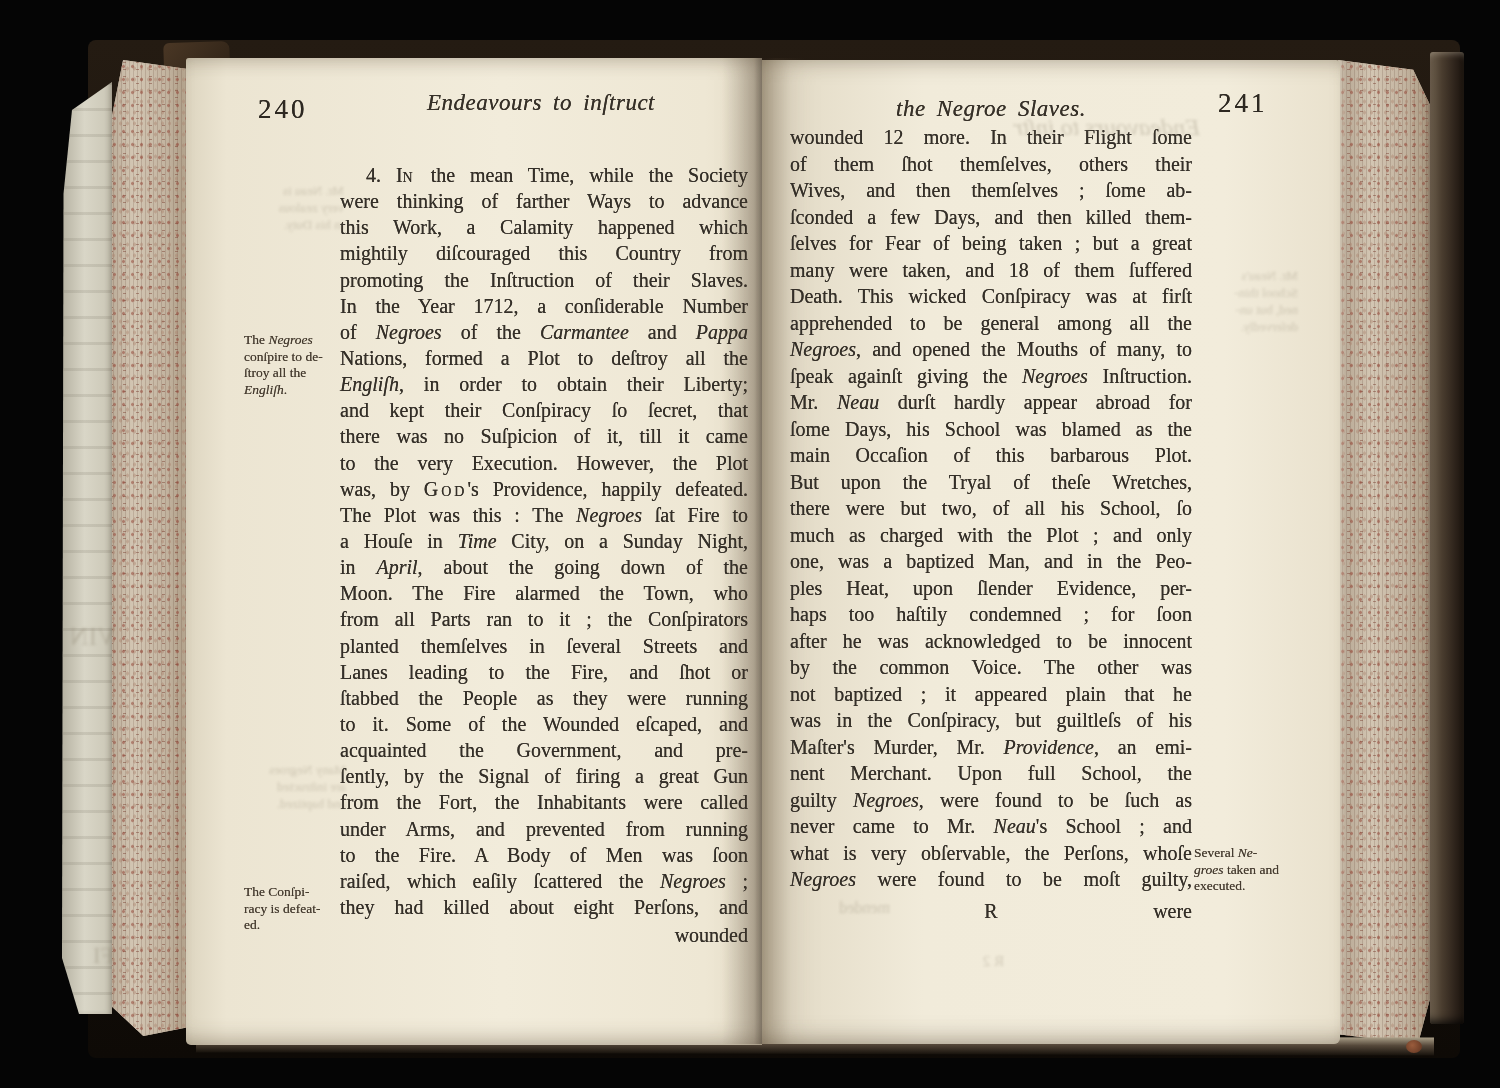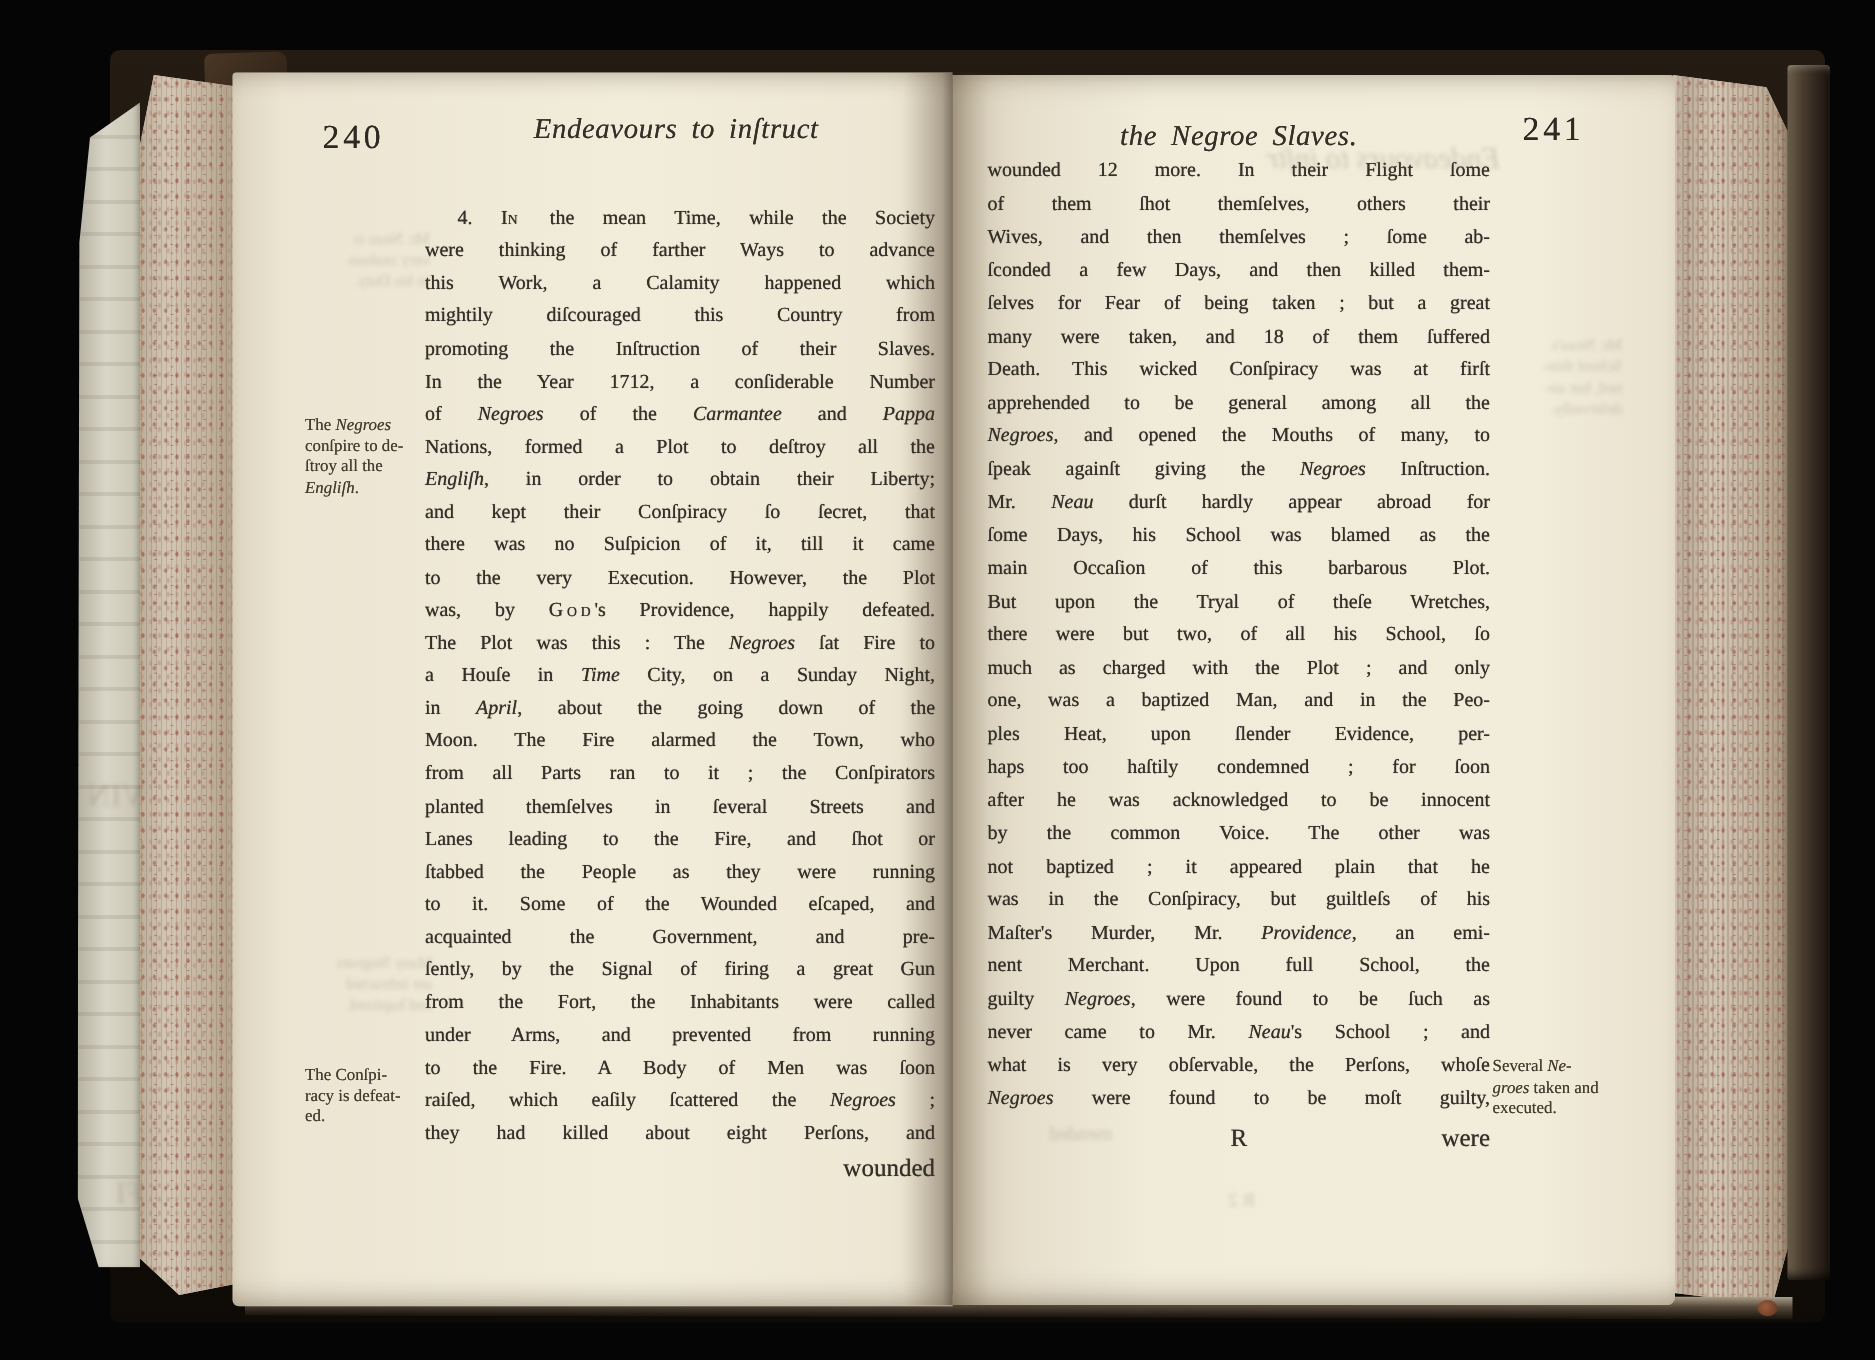--- a/index.html
+++ b/index.html
@@ -57,21 +57,21 @@
         background:linear-gradient(90deg,#c9bfa8 0%,#e4dcc8 5%,#f1ebda 28%,#f2ecdb 80%,#e9e1cd 100%);
         box-shadow:inset 0 16px 20px -16px rgba(90,75,55,.4), inset 0 -18px 22px -16px rgba(90,75,55,.5),
                    inset 34px 0 46px -30px rgba(80,60,40,.5);}
   .gutter{position:absolute;left:722px;top:58px;width:84px;height:986px;pointer-events:none;
         background:linear-gradient(90deg,rgba(0,0,0,0) 0%,rgba(70,55,40,.25) 38%,rgba(38,28,20,.5) 51%,rgba(70,55,40,.22) 64%,rgba(0,0,0,0) 100%);}
 
   
   .pgnum{position:absolute;font-size:27px;letter-spacing:3px;color:#2e2922;text-shadow:0 0 .5px currentColor;}
   .rhead{position:absolute;font-style:italic;font-size:23px;text-align:center;color:#363028;
          text-shadow:0 0 .5px currentColor;letter-spacing:.5px;word-spacing:5px;}
-  .body{position:absolute;font-size:16px;color:#342f28;text-shadow:0 0 .55px rgba(52,47,40,.9);}
+  .body{position:absolute;font-size:20px;color:#342f28;text-shadow:0 0 .55px rgba(52,47,40,.9);}
   .tline{height:26.15px;line-height:26.15px;text-align:justify;text-align-last:justify;white-space:nowrap;}
   .body-right .tline{height:26.5px;line-height:26.5px;}
   .tline.indent{text-indent:26px;}
   .sc{font-variant:small-caps;letter-spacing:3px;}
   .catchword{position:absolute;font-size:20px;text-align:right;color:#342f28;text-shadow:0 0 .55px rgba(52,47,40,.9);}
   .sigrow{position:absolute;font-size:20px;color:#342f28;text-shadow:0 0 .55px rgba(52,47,40,.9);}
   .sigrow .sig{display:block;text-align:center;}
   .sigrow .catch{position:absolute;right:0;top:0;}
   .mnote{position:absolute;left:0;width:100%;font-size:13.5px;line-height:16.5px;color:#453b2f;
          text-shadow:0 0 .4px rgba(69,59,47,.8);}
@@ -129,21 +129,21 @@
         <div class="tline">ſently, by the Signal of firing a great Gun</div>
         <div class="tline">from the Fort, the Inhabitants were called</div>
         <div class="tline">under Arms, and prevented from running</div>
         <div class="tline">to the Fire. A Body of Men was ſoon</div>
         <div class="tline">raiſed, which eaſily ſcattered the <i>Negroes</i> ;</div>
         <div class="tline">they had killed about eight Perſons, and</div>
       </div>
     <div class="catchword" style="left:154px;top:866px;width:408px;">wounded</div>
     <div class="notes notes-left">
         <div class="mnote" style="top:274px">The <i>Negroes</i><br>conſpire to de-<br>ſtroy all the<br><i>Engliſh</i>.</div>
-        <div class="mnote" style="top:794px">The Conſpi-<br>racy is defeat-<br>ed.</div>
+        <div class="mnote" style="top:826px">The Conſpi-<br>racy is defeat-<br>ed.</div>
       </div>
   </div>
 
   <div class="gutter"></div>
 
   <div class="page page-right">
     <div class="rhead" style="left:28px;top:36px;width:402px;">the Negroe Slaves.</div>
     <div class="pgnum" style="left:456px;top:28px;">241</div>
     <div class="body body-right" style="left:28px;top:64px;width:402px;">
         <div class="tline">wounded 12 more. In their Flight ſome</div>

